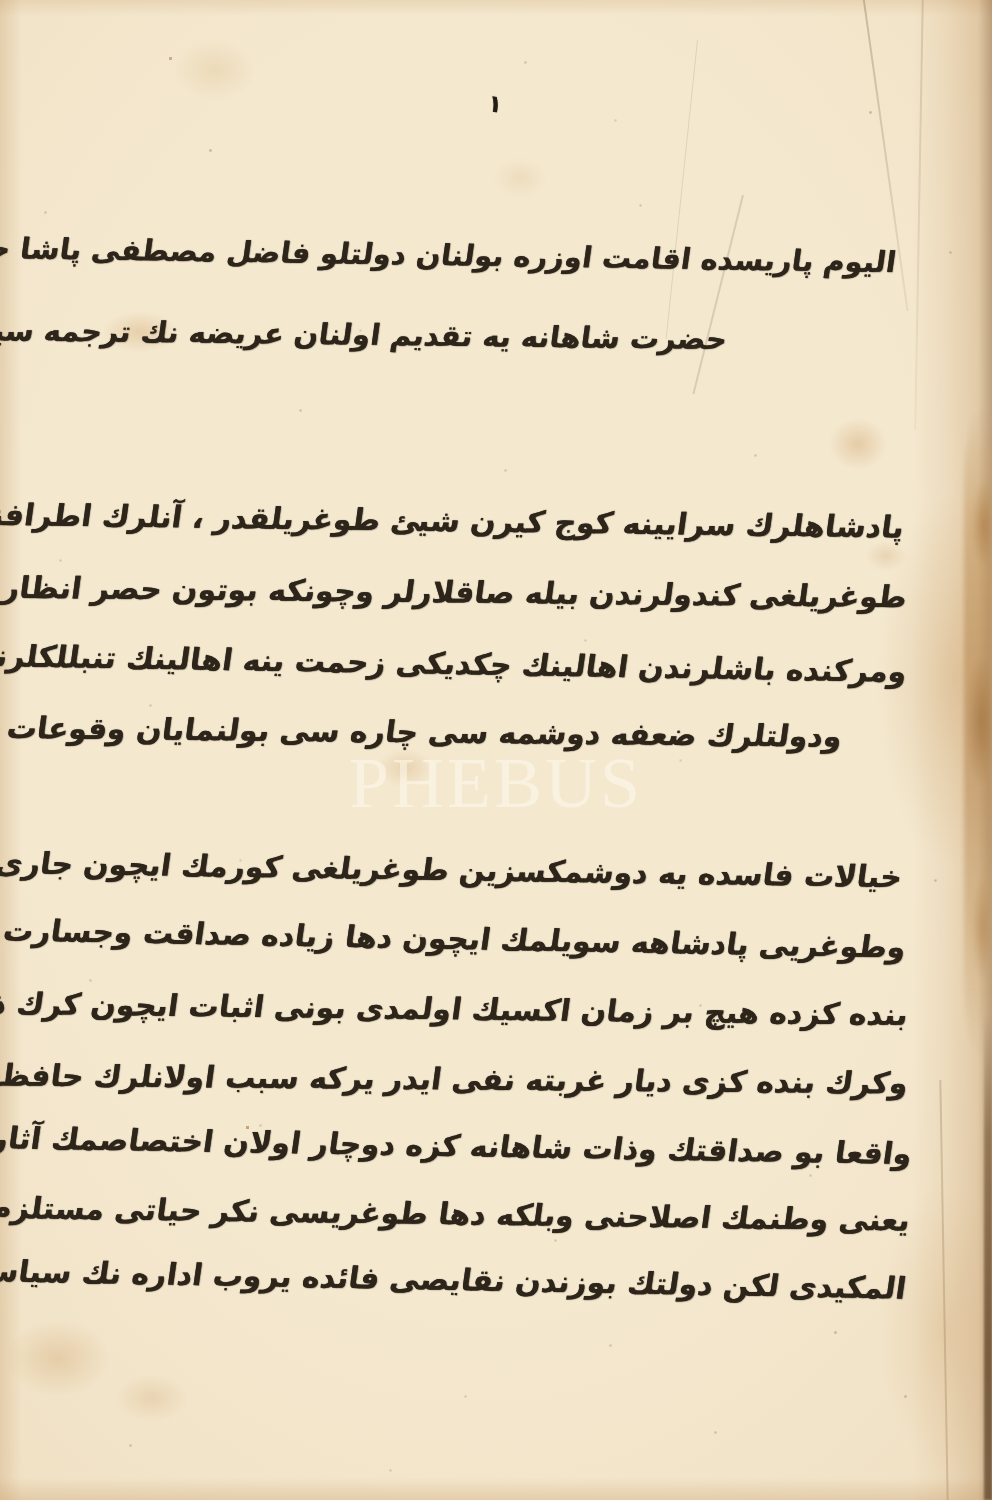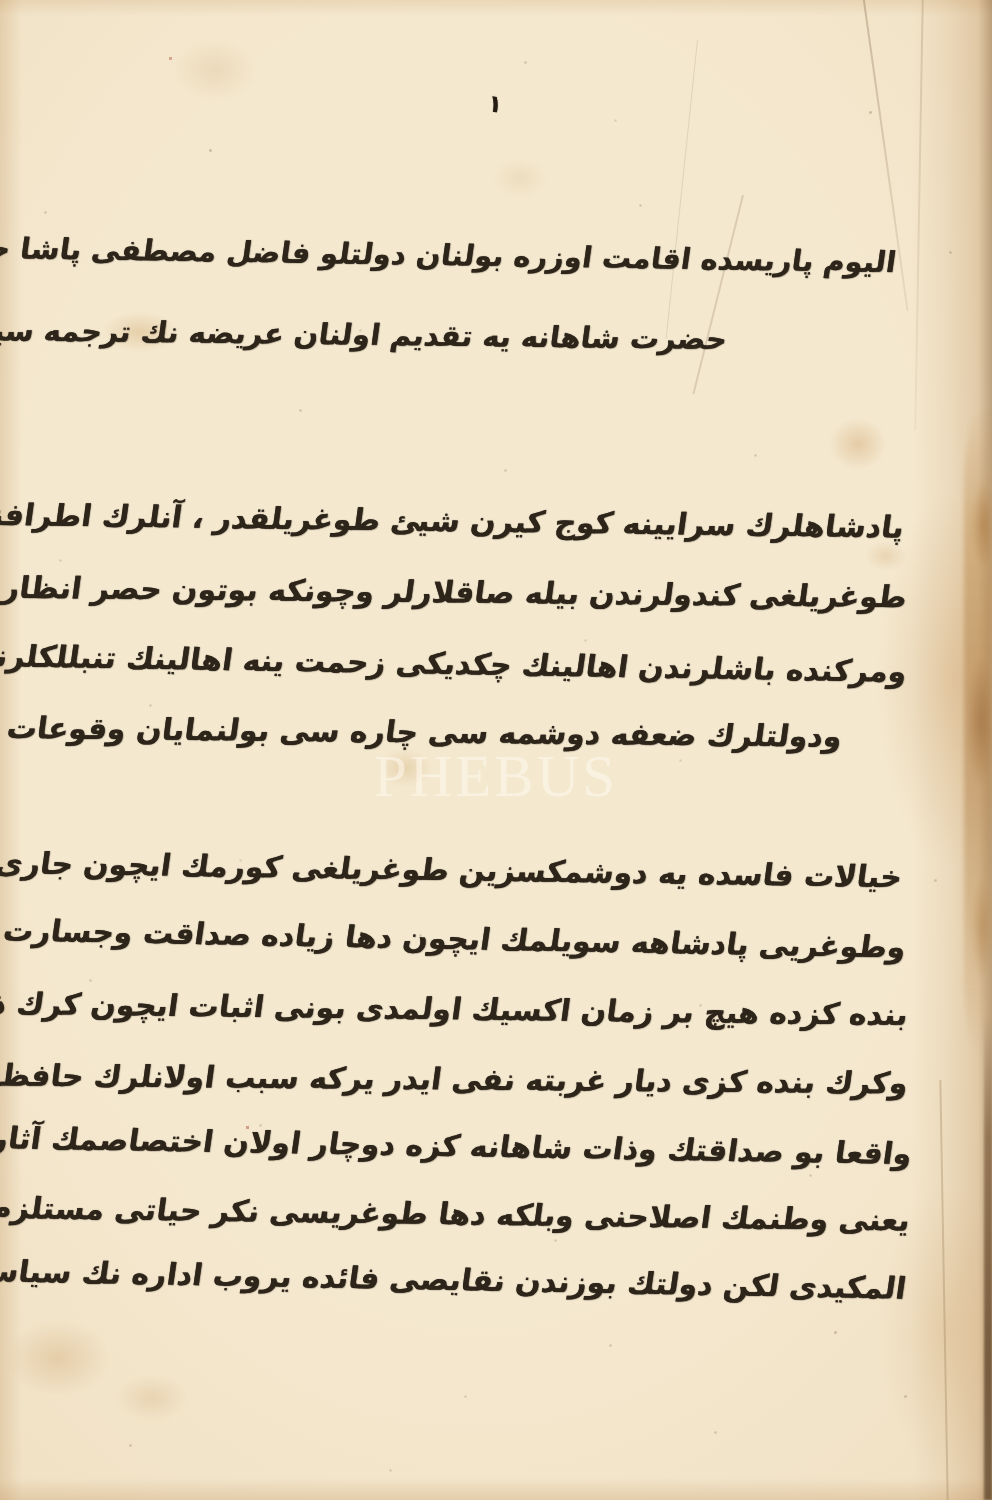--- a/index.html
+++ b/index.html
@@ -133,21 +133,21 @@
   .lp22 { top: 991px; right: 84px;  width: 810px; transform: rotate(0.7deg) skewX(-7deg); }
   .lp23 { top: 1061px; right: 84px; width: 810px; transform: rotate(0.5deg) skewX(-7deg); }
   .lp24 { top: 1128px; right: 80px; width: 816px; transform: rotate(1.0deg) skewX(-7deg); }
   .lp25 { top: 1196px; right: 82px; width: 812px; transform: rotate(0.8deg) skewX(-7deg); }
   .lp26 { top: 1262px; right: 86px; width: 806px; transform: rotate(1.1deg) skewX(-7deg); }
   .watermark {
     position: absolute; left: 0; top: 742px; width: 100%;
     text-align: center;
     font-family: "Liberation Serif", serif;
     font-weight: 400;
-    font-size: 59px;
+    font-size: 72px;
     letter-spacing: 3px;
     color: rgba(255,250,238,0.55);
     z-index: 30;
     pointer-events: none;
   }
 </style>
 </head>
 <body>
 
 <div class="page">

